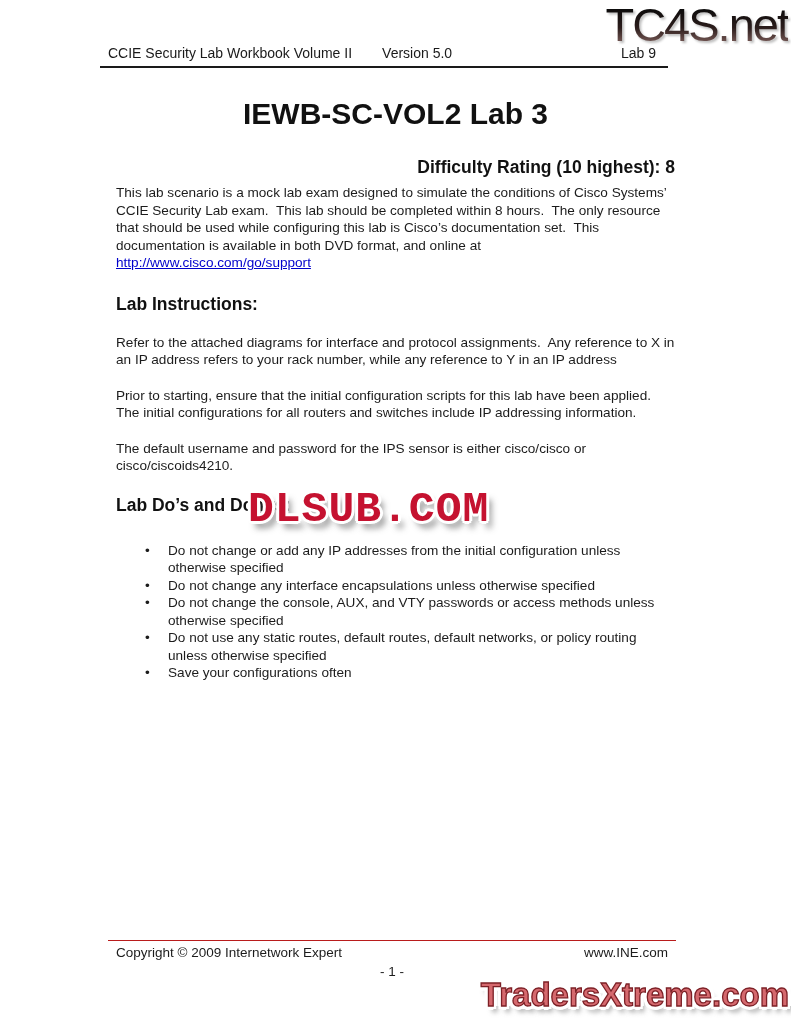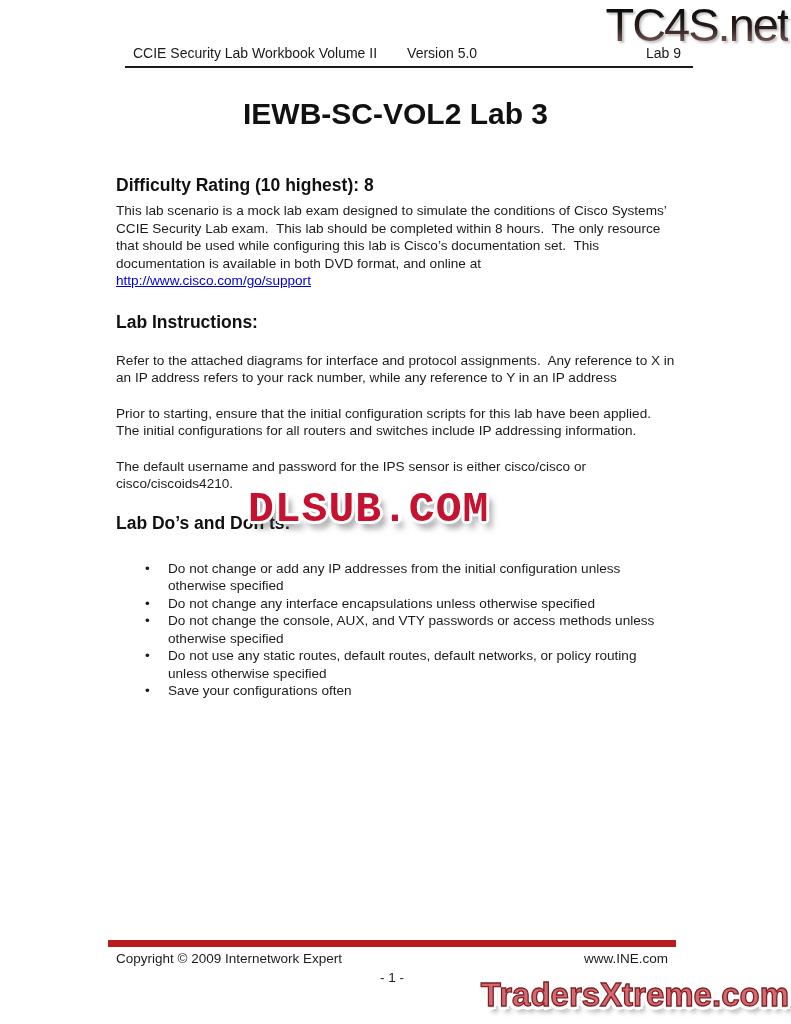--- a/index.html
+++ b/index.html
@@ -11,21 +11,21 @@
     background: #ffffff;
     font-family: "Liberation Sans", sans-serif;
     color: #1a1a1a;
     overflow: hidden;
   }
 
   
   .header {
     position: absolute;
     top: 0;
-    left: 125px;
+    left: 100px;
     width: 568px;
   }
   .header-row {
     display: flex;
     justify-content: space-between;
     align-items: flex-end;
     margin-top: 44px;
     padding: 0 12px 4px 8px;
     border-bottom: 2px solid #1a1a1a;
     font-size: 14px;
@@ -50,21 +50,21 @@
     text-align: center;
     color: #111;
     letter-spacing: 0px;
   }
   h2.sec {
     font-size: 17.5px;
     line-height: 22px;
     font-weight: bold;
     color: #111;
   }
-  .h-diff { margin-top: 40px; }
+  .h-diff { margin-top: 22px; text-align: right; }
   .h-overview { margin-top: 24px; }
   .h-instructions { margin-top: 21px; }
   .h-dos { margin-top: 19px; }
   p.body {
     font-size: 13.6px;
     line-height: 17.5px;
     white-space: pre-wrap;
     color: #1c1c1c;
   }
   .p1 { margin-top: 6px; }
@@ -90,21 +90,21 @@
     font-size: 13.6px;
   }
   .bullet-text { flex: 1; }
 
   
   .footer {
     position: absolute;
     top: 940px;
     left: 108px;
     width: 568px;
-    border-top: 7px solid #b91c1c;
+    border-top: 1px solid #b91c1c;
   }
   .footer-row {
     display: flex;
     justify-content: space-between;
     padding: 3px 8px 0 8px;
     font-size: 13.5px;
     line-height: 17px;
     color: #1c1c1c;
   }
   .page-number {

